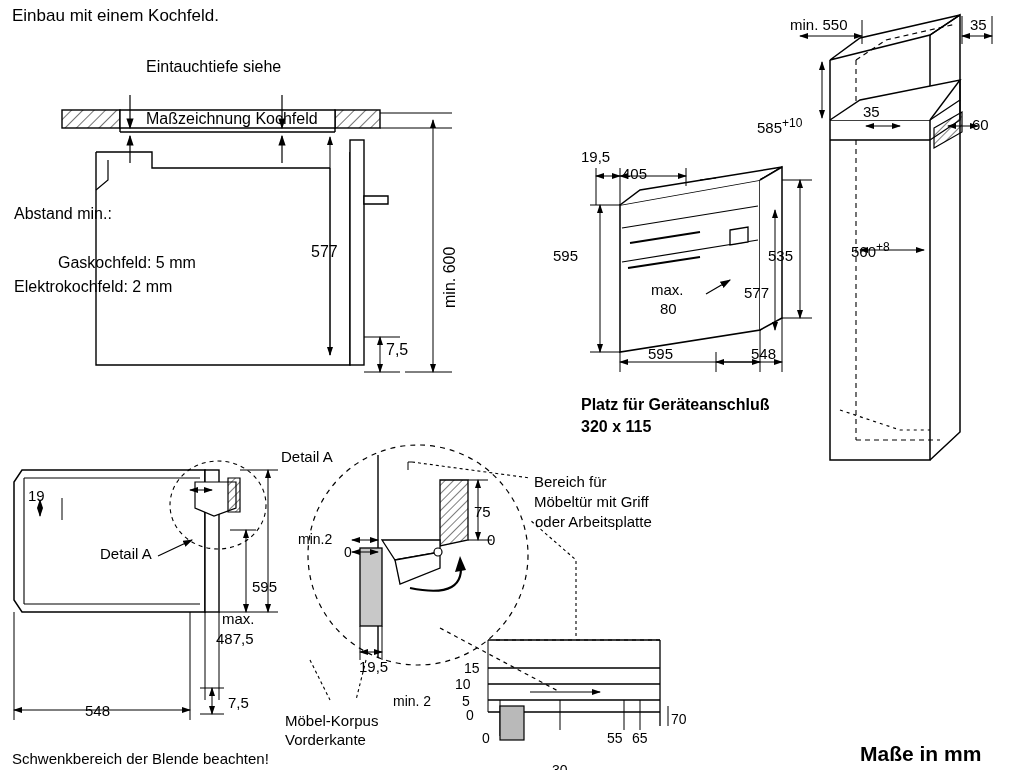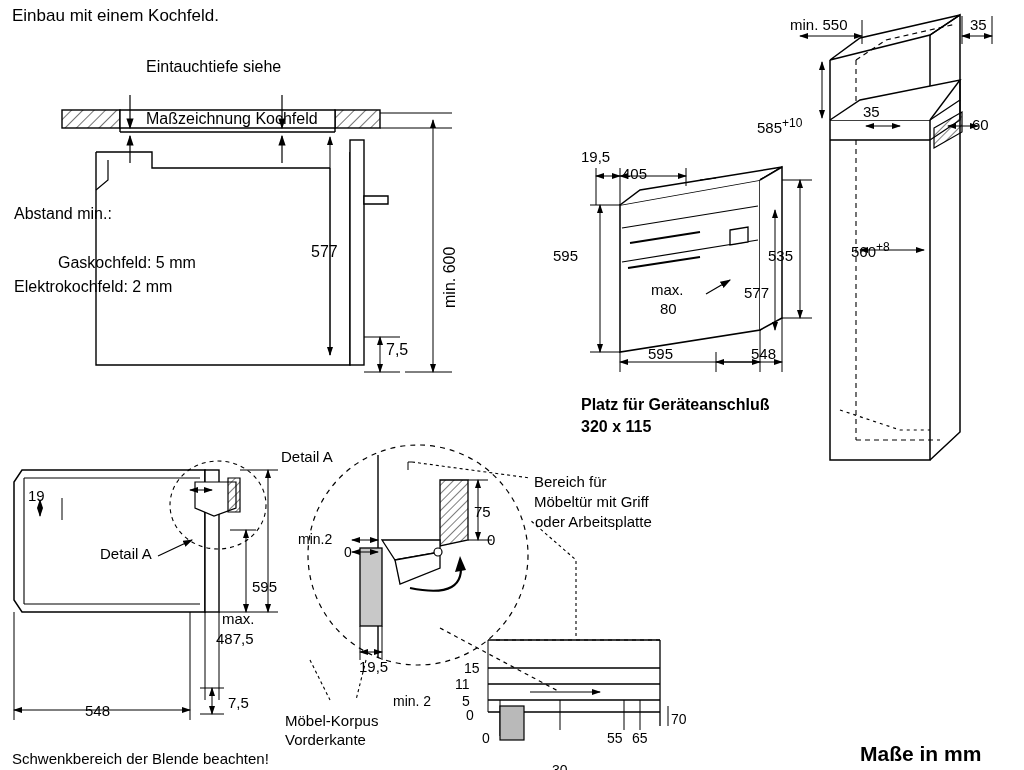--- a/index.html
+++ b/index.html
@@ -316,21 +316,21 @@
   <div class="lbl t15" style="left:359px; top:658px;">19,5</div>
 
   <div class="lbl t15" style="left:534px; top:473px;">Bereich für</div>
   <div class="lbl t15" style="left:534px; top:493px;">Möbeltür mit Griff</div>
   <div class="lbl t15" style="left:526px; top:513px;margin-left:9px;">oder Arbeitsplatte</div>
 
   <div class="lbl t15" style="left:285px; top:712px;">Möbel-Korpus</div>
   <div class="lbl t15" style="left:285px; top:731px;">Vorderkante</div>
 
   <div class="lbl t14" style="left:464px; top:660px;">15</div>
-  <div class="lbl t14" style="left:455px; top:676px;">11</div>
+  <div class="lbl t14" style="left:455px; top:676px;">10</div>
   <div class="lbl t14" style="left:393px; top:693px;">min. 2</div>
   <div class="lbl t14" style="left:462px; top:693px;">5</div>
   <div class="lbl t14" style="left:466px; top:707px;">0</div>
   <div class="lbl t14" style="left:482px; top:730px;">0</div>
   <div class="lbl t14" style="left:552px; top:730px;margin-top:32px;">30</div>
   <div class="lbl t14" style="left:607px; top:730px;">55</div>
   <div class="lbl t14" style="left:632px; top:730px;">65</div>
   <div class="lbl t14" style="left:671px; top:711px;">70</div>
 
   <div class="lbl t15" style="left:12px; top:750px;">Schwenkbereich der Blende beachten!</div>

